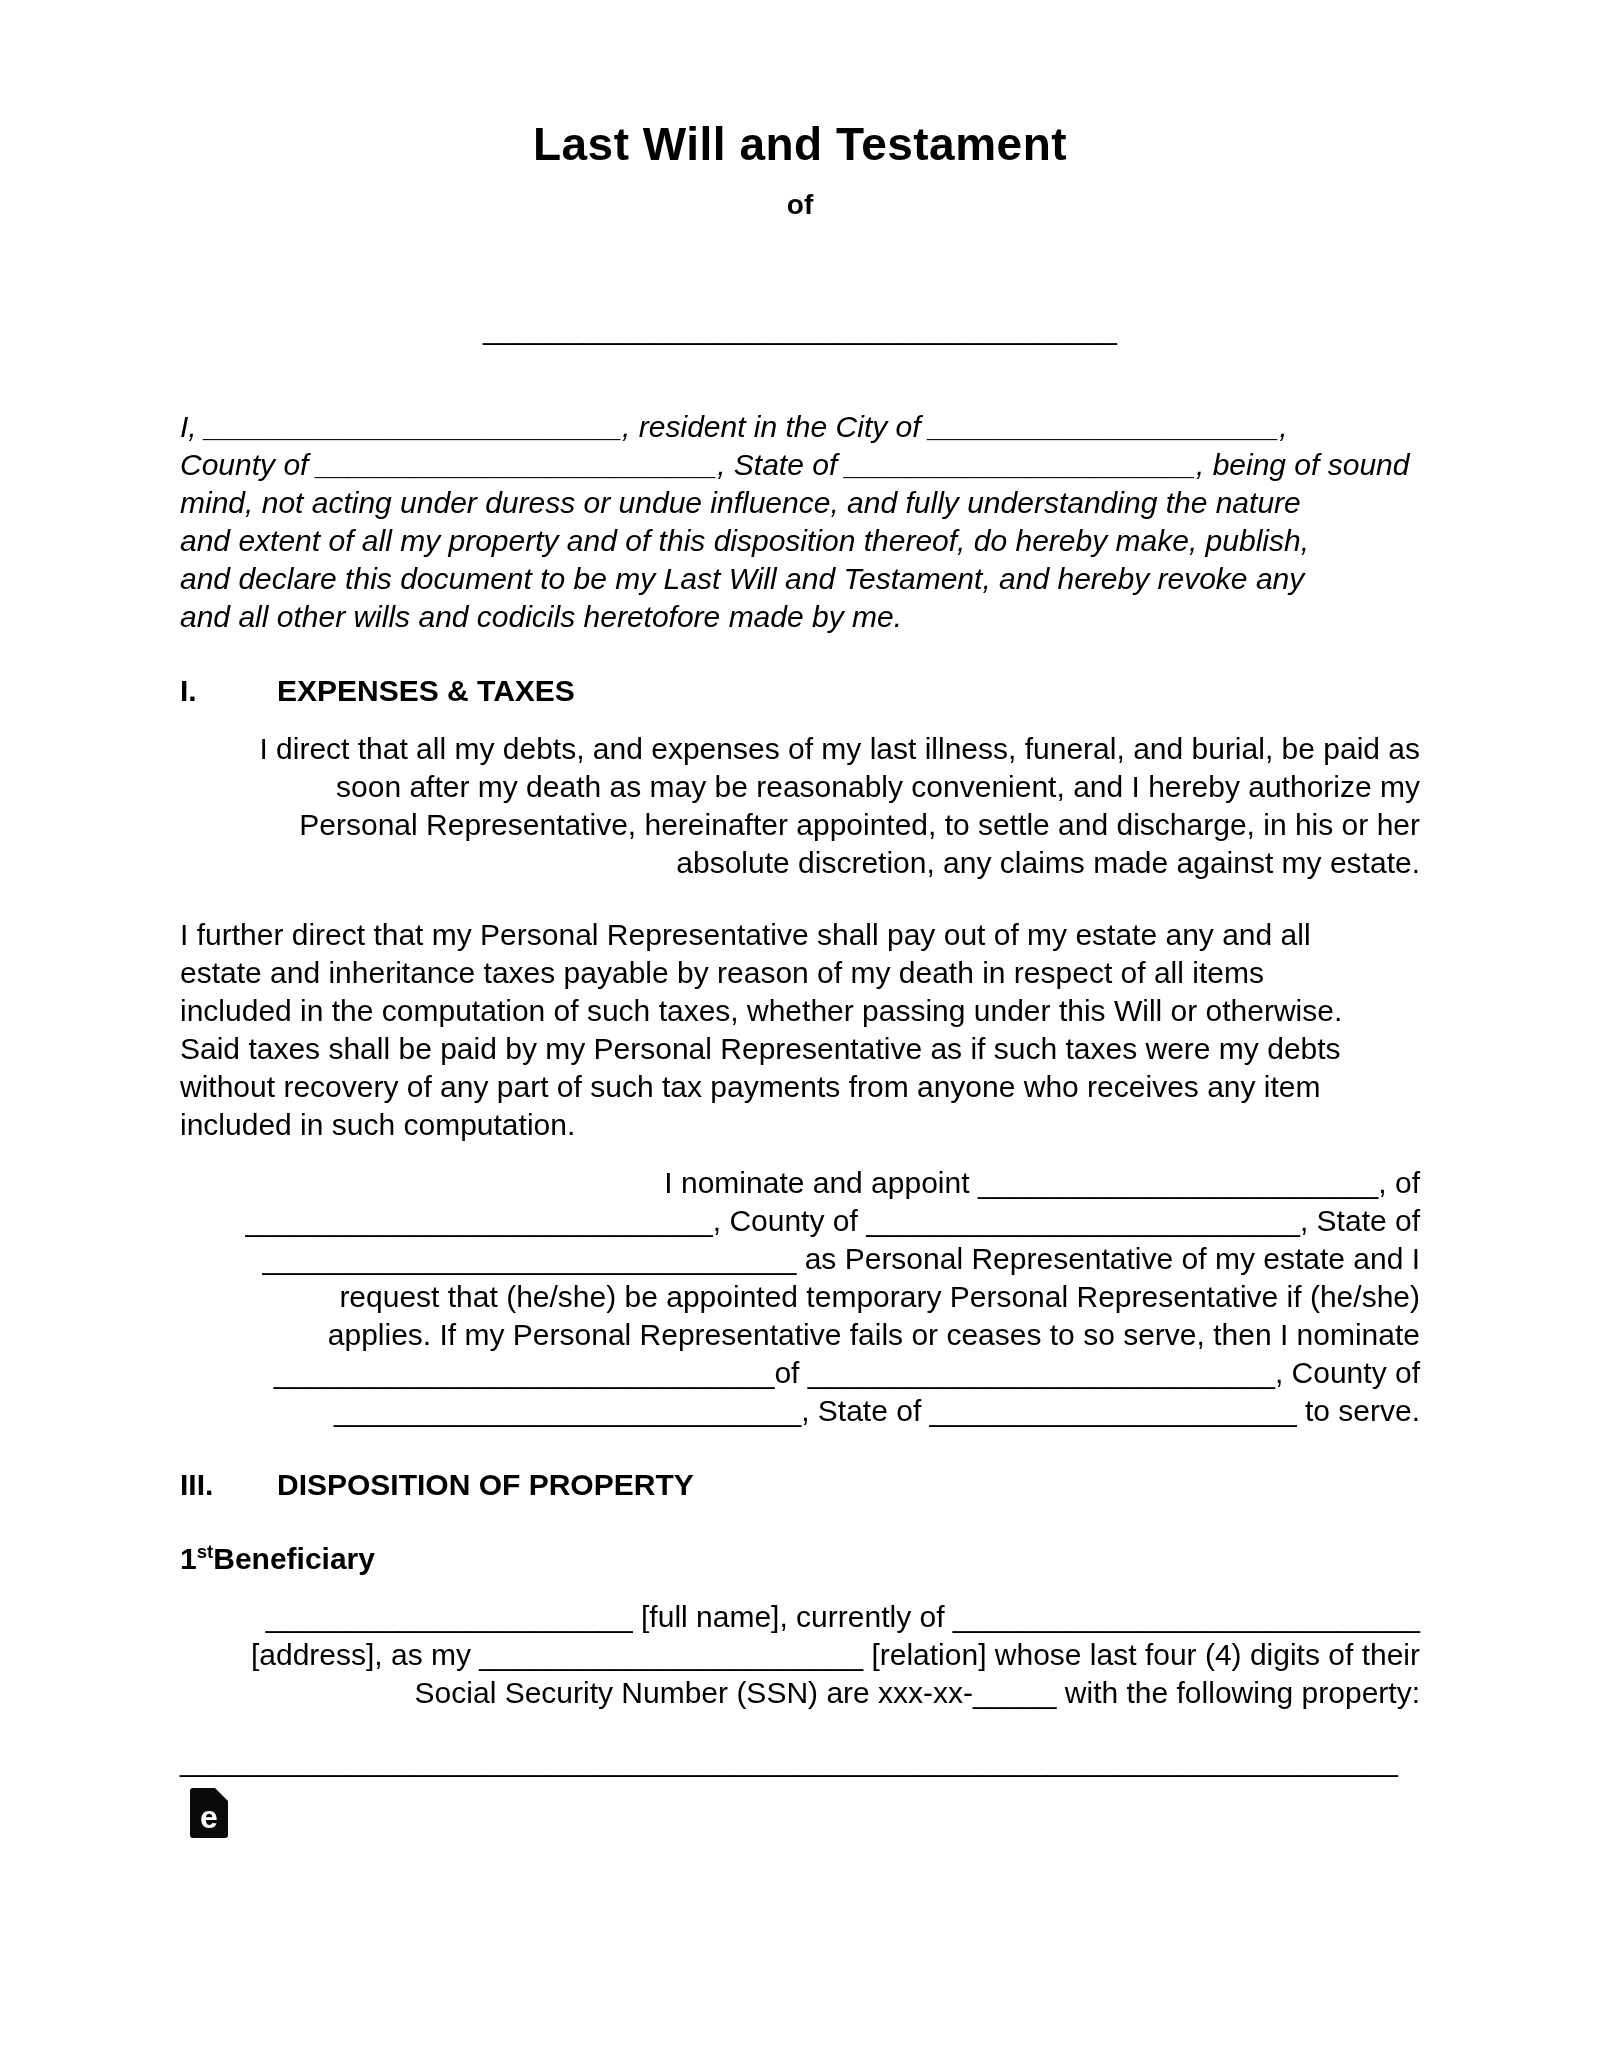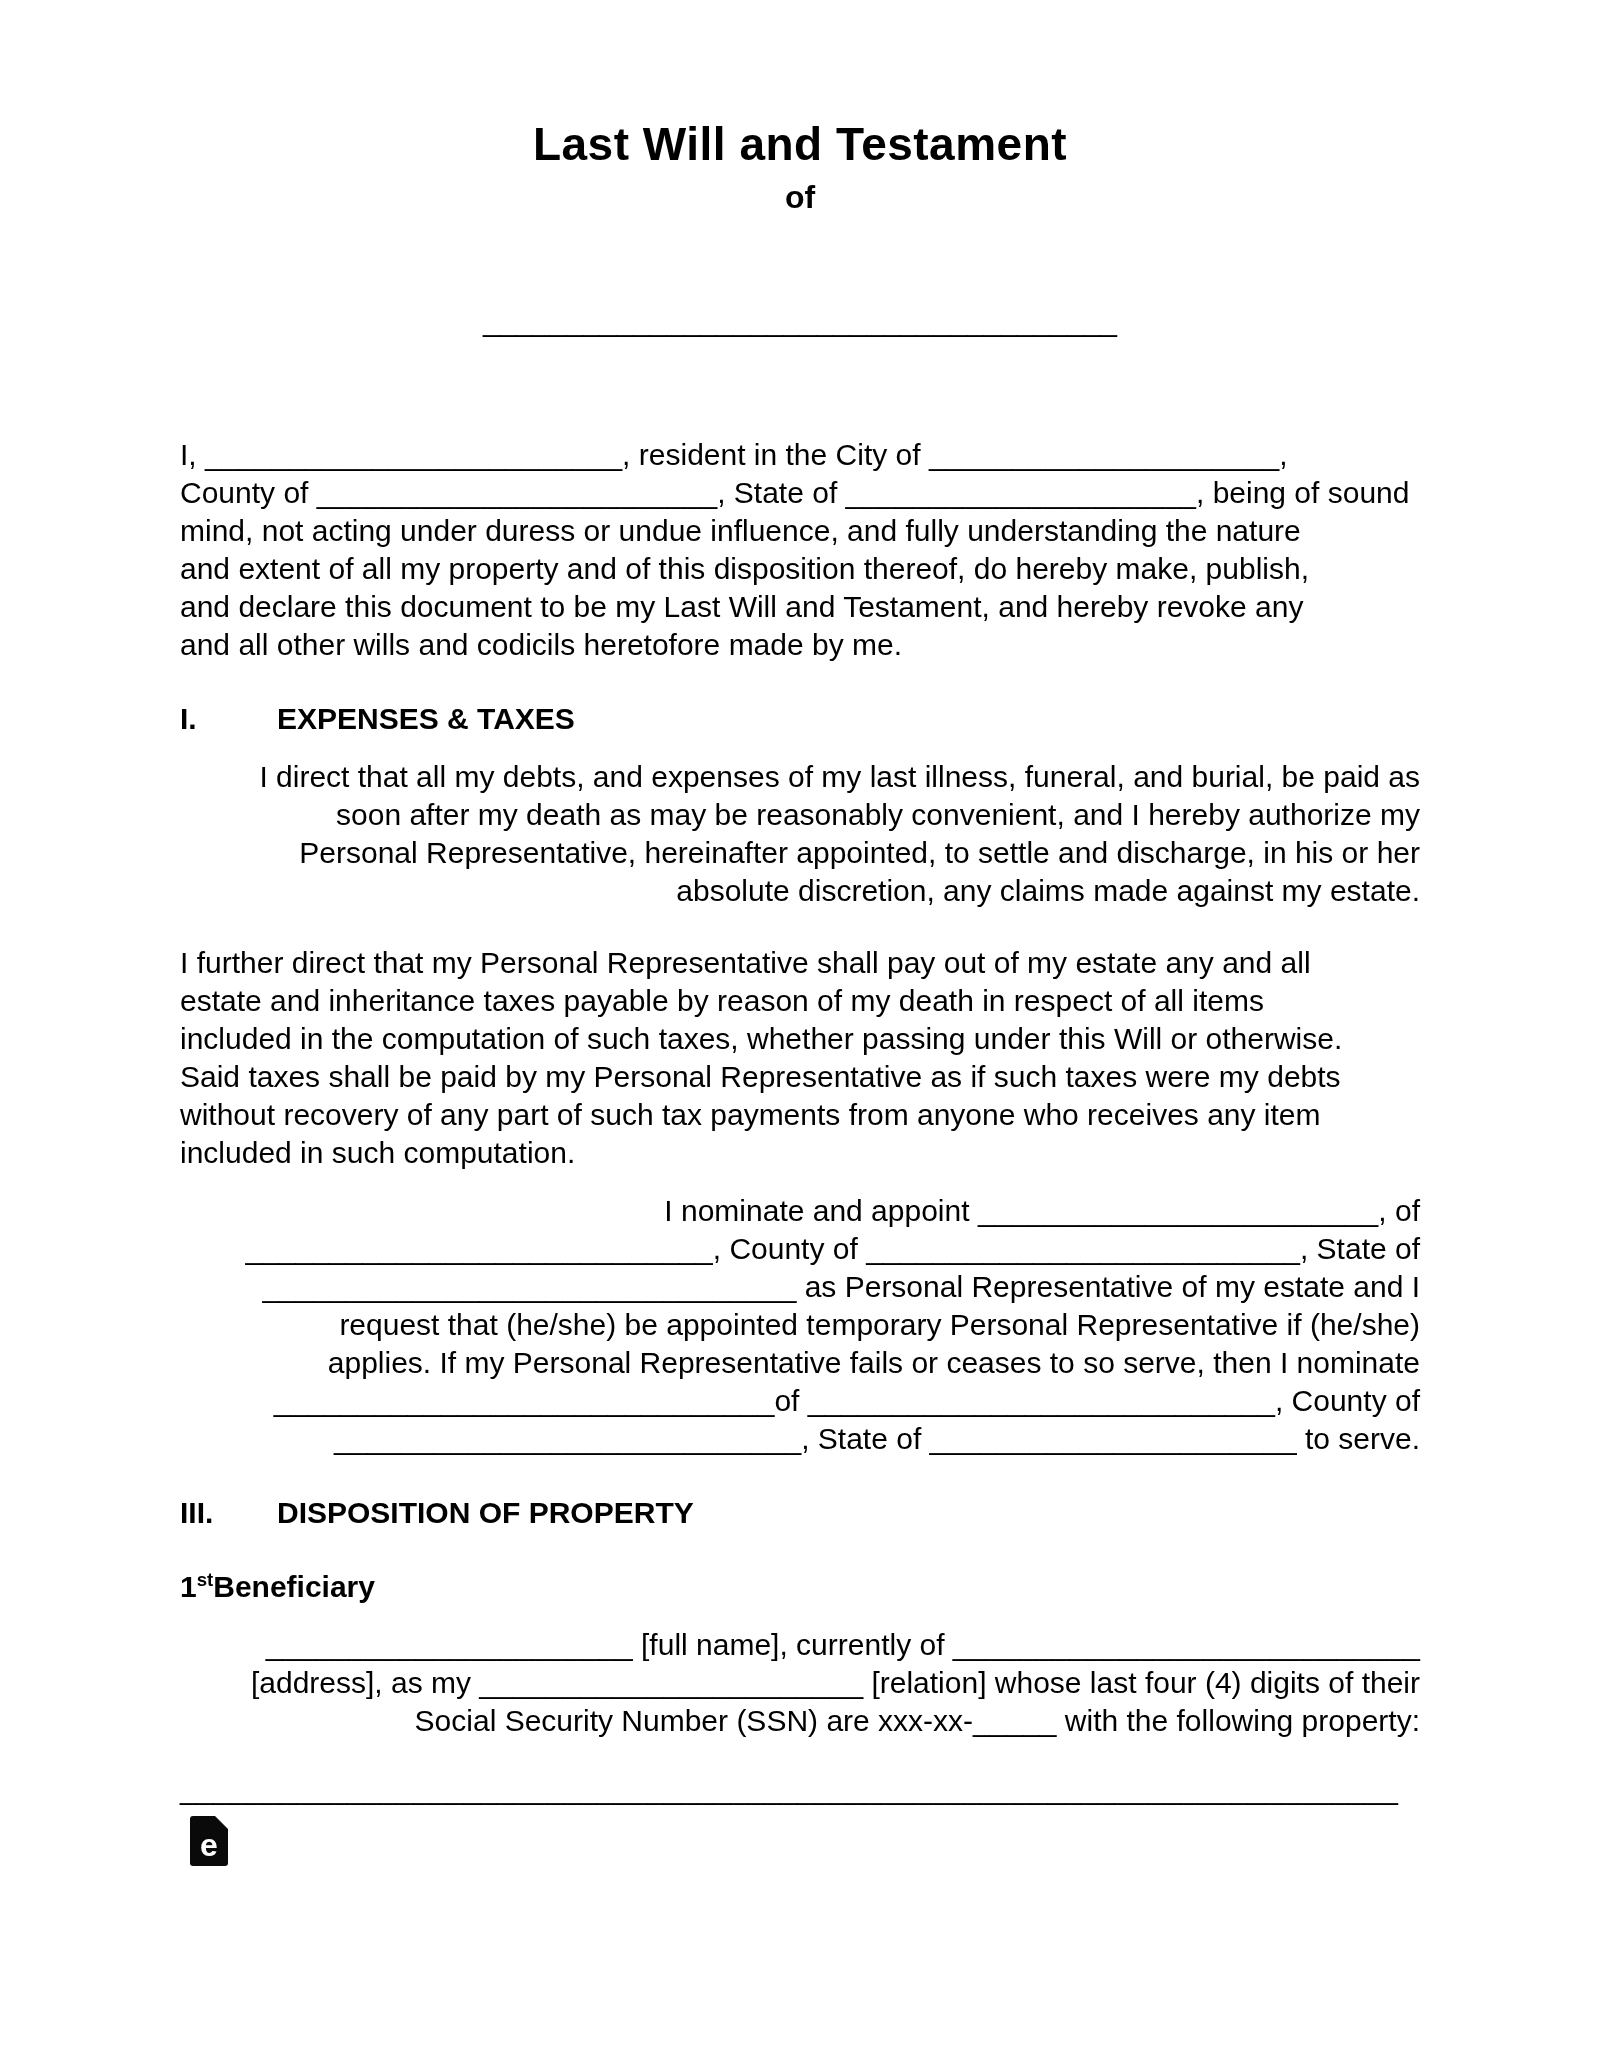--- a/index.html
+++ b/index.html
@@ -22,35 +22,35 @@
   }
   .doc-header { text-align: center; padding-top: 106px; }
   .doc-title {
     margin: 0;
     font-size: 46px;
     line-height: 52px;
     font-weight: bold;
     letter-spacing: 0.5px;
   }
   .doc-subtitle {
-    margin-top: 8px;
-    font-size: 32px;
+    margin-top: 16px;
+    font-size: 28px;
     line-height: 38px;
     font-weight: bold;
   }
   .name-blank {
     margin-top: 86px;
     white-space: pre;
     line-height: 38px;
   }
   .para {
     margin: 34px 0 0 0;
     white-space: pre;
   }
-  .intro { margin-top: 96px; }
+  .intro { margin-top: 60px; font-style: italic; }
   .sec-heading {
     display: flex;
     margin-top: 36px;
     font-weight: bold;
     line-height: 38px;
   }
   .sec-num { flex: 0 0 97px; }
   .after-heading { margin-top: 20px; text-align: right; }
   .ben-heading {
     margin-top: 36px;

